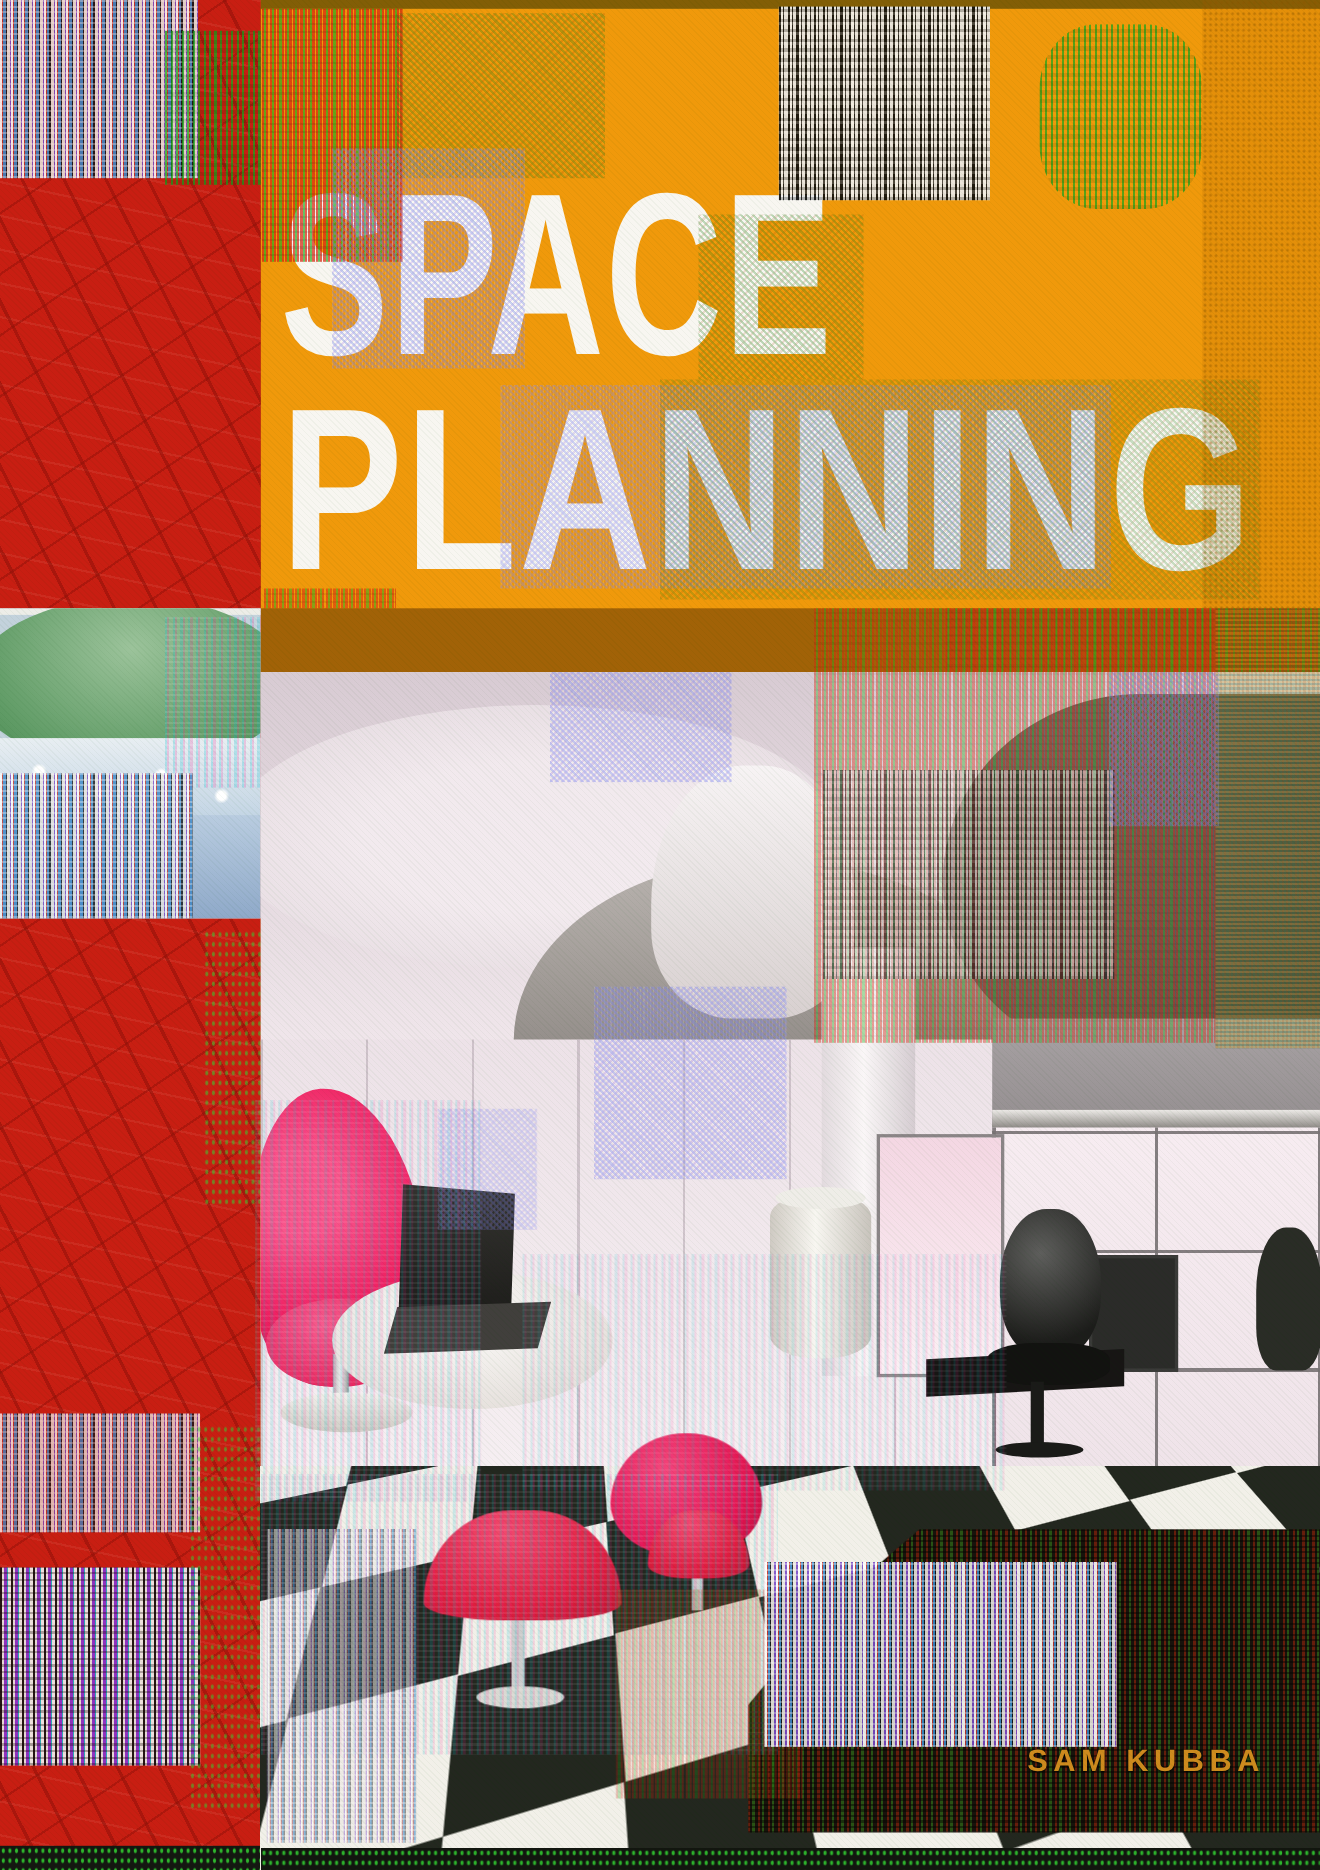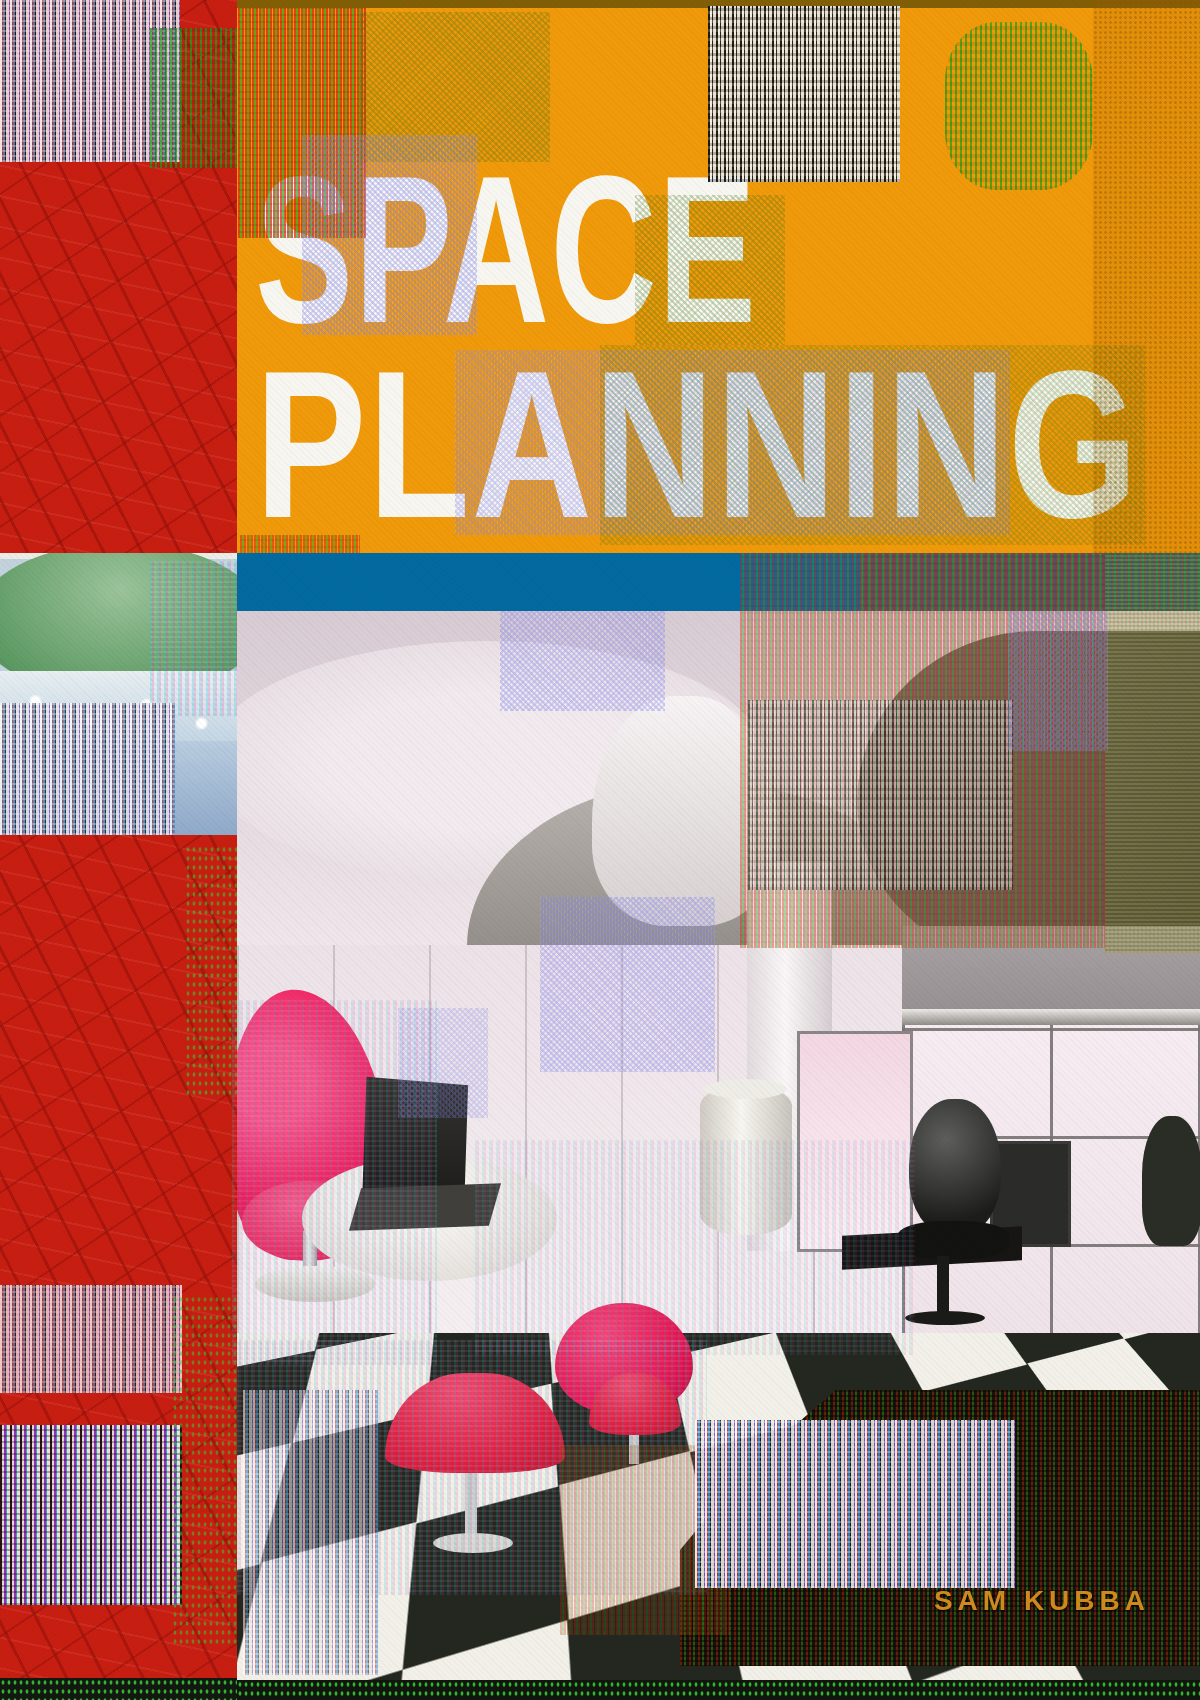--- a/index.html
+++ b/index.html
@@ -1,17 +1,17 @@
 <!DOCTYPE html>
 <html><head>
 <meta charset="utf-8">
 <style>
   html,body{margin:0;padding:0;background:#222;}
   .canvas{position:relative;width:1200px;height:1700px;overflow:hidden;
-    background:#0369a1;font-family:"Liberation Sans",sans-serif;}
+    background:#a16207;font-family:"Liberation Sans",sans-serif;}
   .abs{position:absolute;}
   .ov{position:absolute;pointer-events:none;}
 
   
   .nz-bw{background-image:
     repeating-linear-gradient(0deg, rgba(0,0,0,.25) 0 3px, transparent 3px 6px, rgba(255,255,255,.2) 6px 9px),
     repeating-linear-gradient(90deg,#101010 0 2px,#f2f2f2 2px 4px,#1a1a1a 4px 5px,#e6e6e6 5px 8px);}
   .nz-speck{background-image:
     repeating-linear-gradient(0deg, rgba(255,255,255,.35) 0 2px, transparent 2px 5px),
     repeating-linear-gradient(90deg,#ffffff 0 2px,#c03428 2px 3px,#3a86c8 3px 5px,#101418 5px 6px,#e8e4de 6px 9px,#7a4bc8 9px 10px);}

